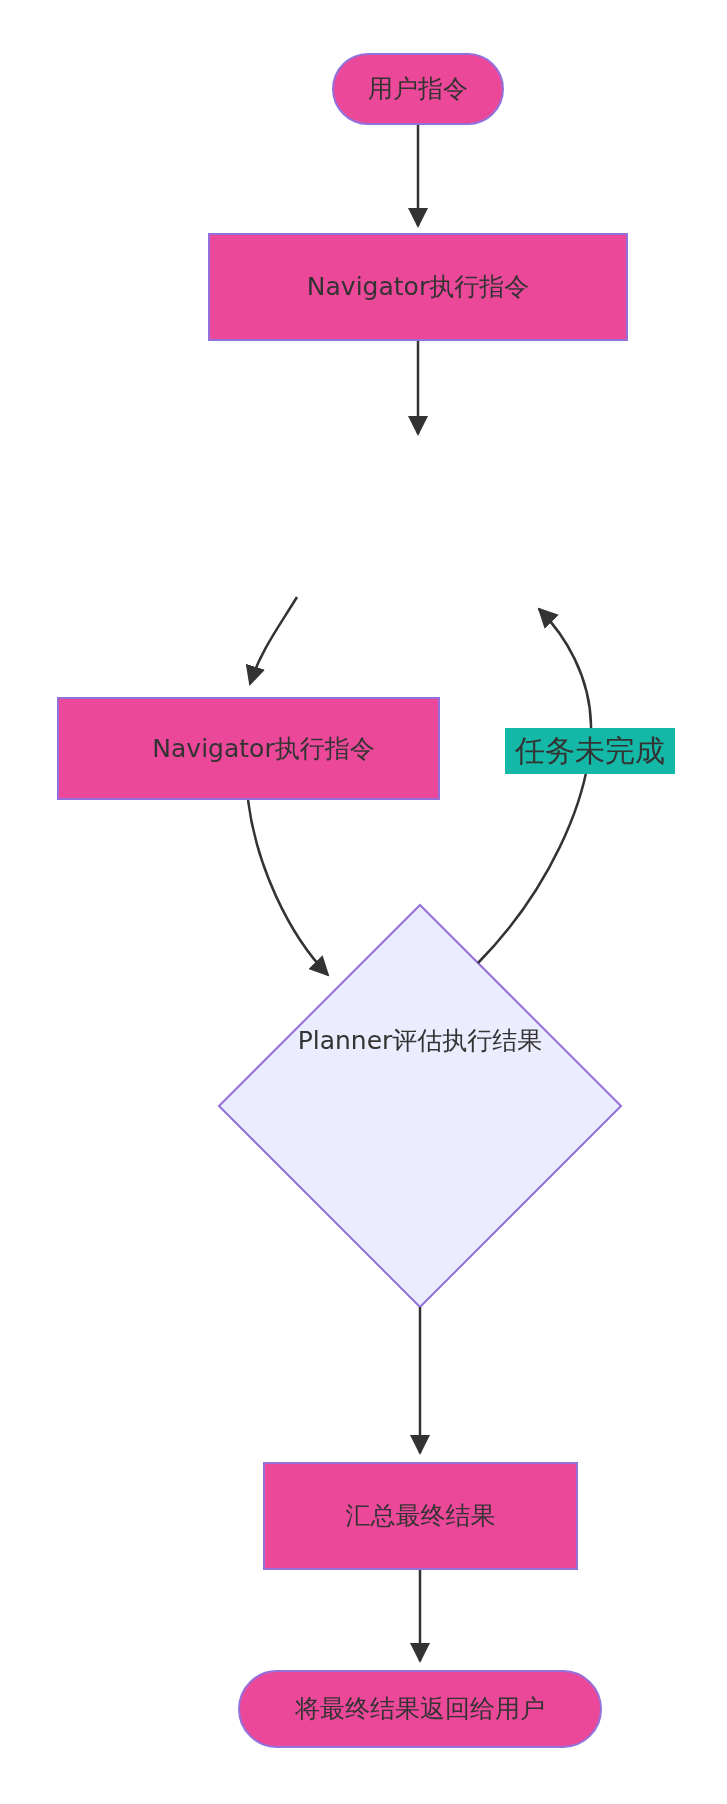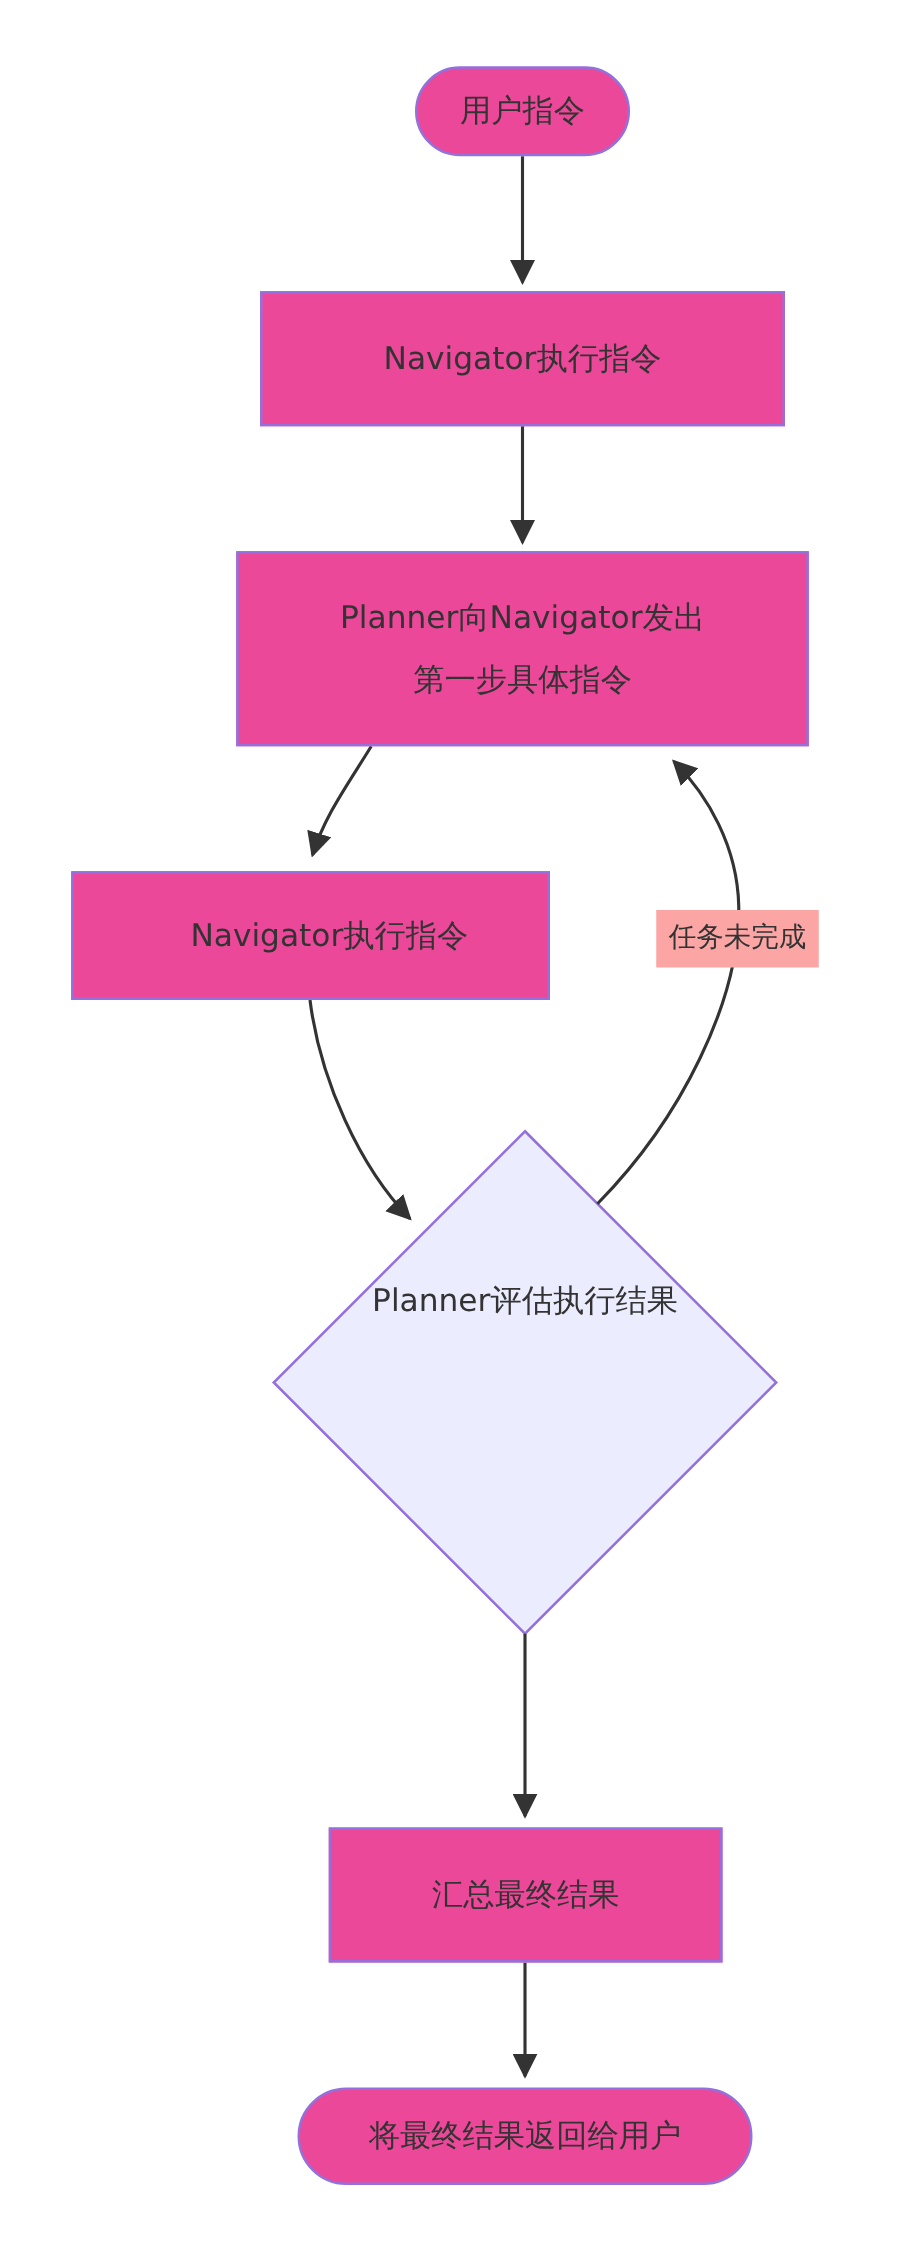--- a/index.html
+++ b/index.html
@@ -32,23 +32,23 @@
     position:absolute;
     background:transparent;
     border:none;
     width:340px;
     font-size:25px;
     text-align:center;
   }
   .edge-label{
     position:absolute;
     transform:translate(-50%,-50%);
-    background:#fca5a5;
+    background:#14b8a6;
     color:#333333;
-    font-size:22px;
+    font-size:30px;
     line-height:30px;
     padding:8px 10px;
     white-space:nowrap;
   }
 </style>
 </head>
 <body>
 
 <div class="canvas">
 
@@ -77,24 +77,20 @@
   </svg>
 
   <div class="node pill" style="left:332px;top:53px;width:172px;height:72px;">
     <span>用户指令</span>
   </div>
 
   <div class="node" style="left:208px;top:233px;width:420px;height:108px;">
     <span>Navigator执行指令</span>
   </div>
 
-  <div class="node" style="left:189px;top:441px;width:458px;height:156px;">
-    <span>Planner向Navigator发出</span>
-    <span>第一步具体指令</span>
-  </div>
 
   <div class="node" style="left:57px;top:697px;width:383px;height:103px;padding-left:30px;">
     <span>Navigator执行指令</span>
   </div>
 
   <div class="node diamond-text" style="left:250px;top:1016px;">
     <span>Planner评估执行结果</span>
   </div>
 
   <div class="node" style="left:263px;top:1462px;width:315px;height:108px;">

